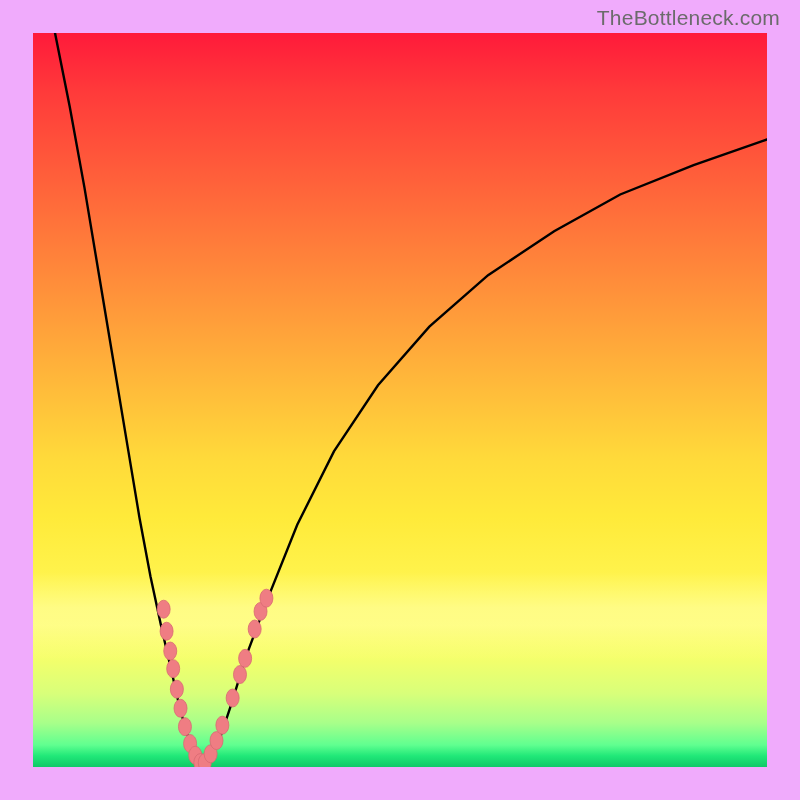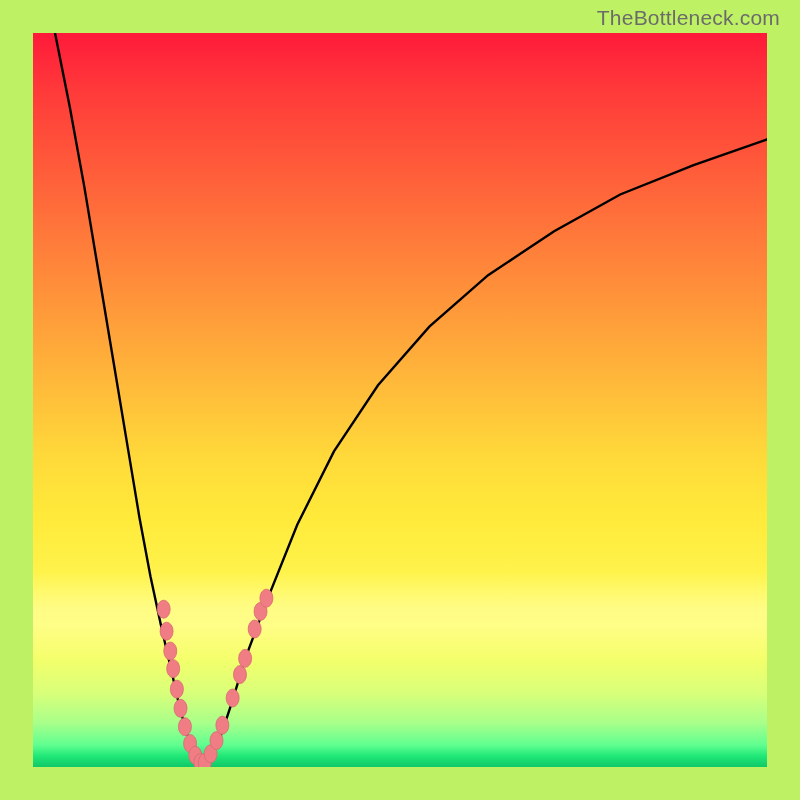--- a/index.html
+++ b/index.html
@@ -8,21 +8,21 @@
     width: 800px;
     height: 800px;
     overflow: hidden;
     background: #000;
     font-family: Arial, Helvetica, sans-serif;
   }
   .frame {
     position: absolute;
     left: 0; top: 0;
     width: 800px; height: 800px;
-    background: #bef264;
+    background: #f0abfc;
   }
   .plot-area {
     position: absolute;
     left: 33px;
     top: 33px;
     width: 734px;
     height: 734px;
     overflow: hidden;
   }
   .gradient-bg {

